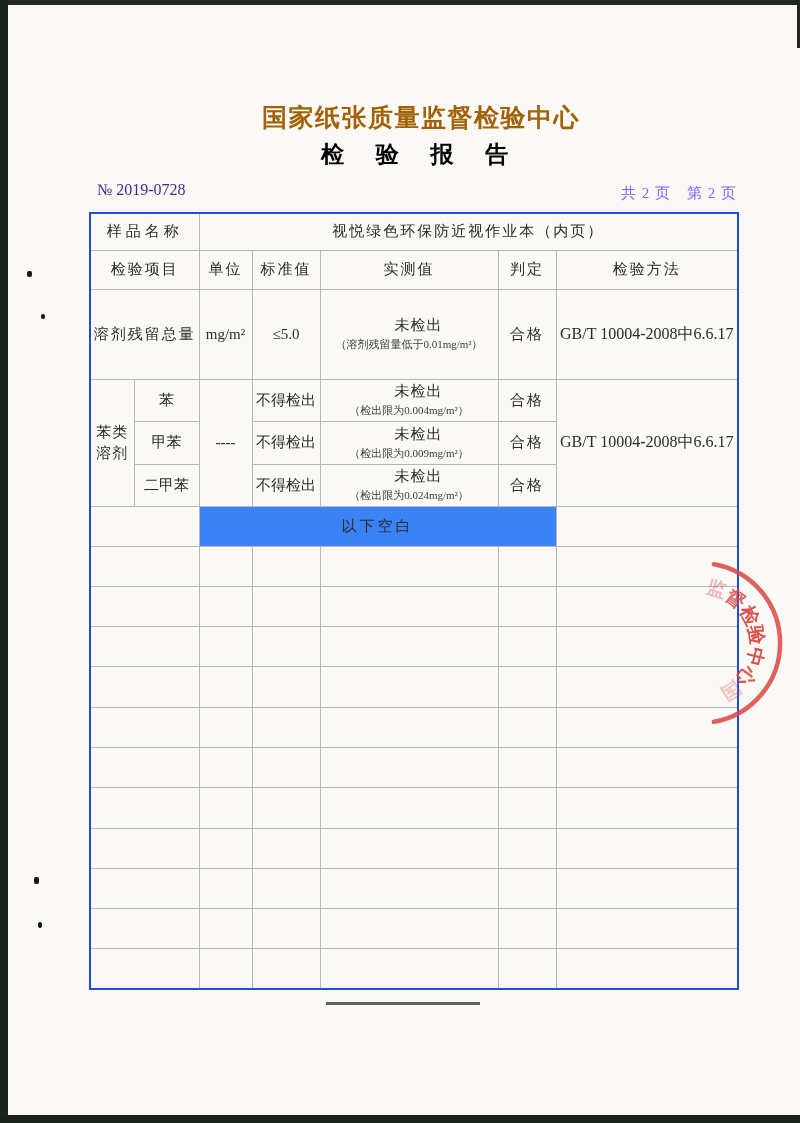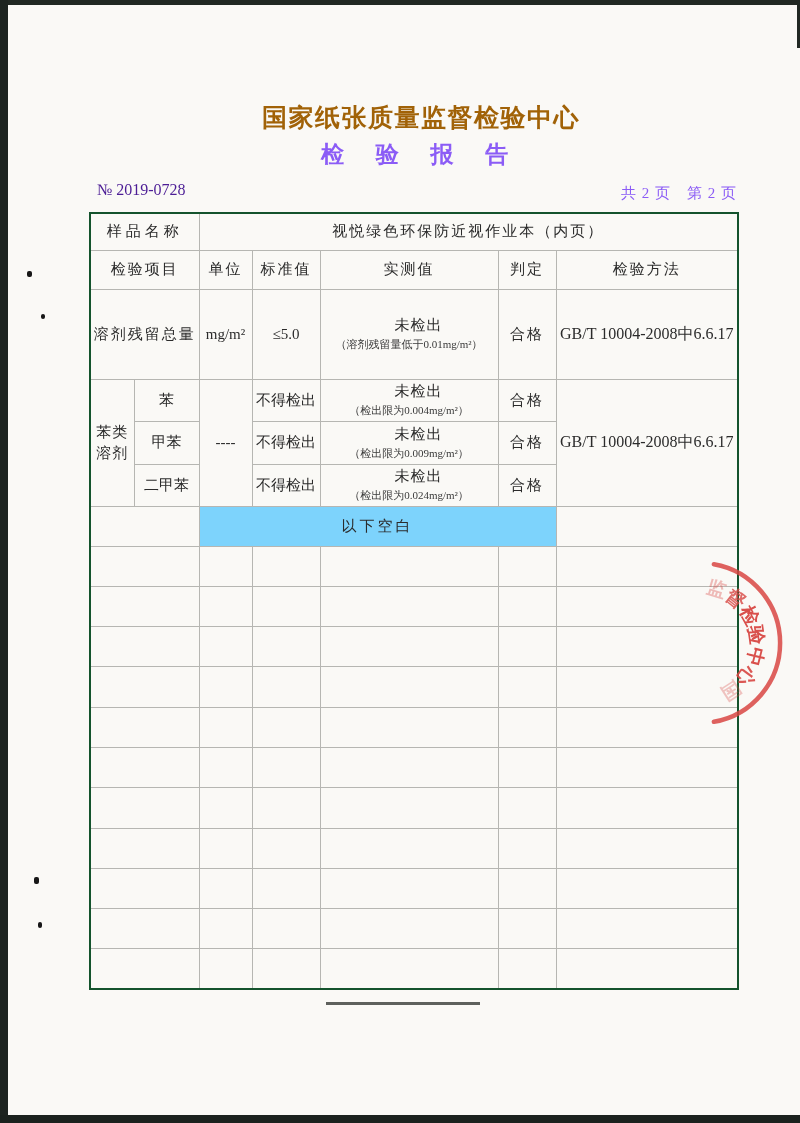--- a/index.html
+++ b/index.html
@@ -16,29 +16,29 @@
   .edge-left{top:0;left:0;bottom:0;width:8px;background:#1d2420;}
   .edge-bottom{bottom:0;left:0;right:0;height:8px;background:#1b221e;}
   .edge-right{top:0;right:0;width:3px;height:48px;}
   
   .doc-title{
     position:absolute;top:101px;left:89px;width:664px;
     text-align:center;font-size:25px;font-weight:bold;letter-spacing:1.5px;color:#a16207;
   }
   .doc-subtitle{
     position:absolute;top:139px;left:89px;width:664px;
-    text-align:center;font-size:23px;font-weight:bold;letter-spacing:13px;color:#8b5cf6;
+    text-align:center;font-size:23px;font-weight:bold;letter-spacing:13px;color:#000000;
   }
   .report-no{position:absolute;left:97px;top:181px;font-size:16px;color:#4c1d95;}
   .page-info{position:absolute;right:63px;top:184px;font-size:15px;color:#8b5cf6;letter-spacing:1px;}
   
   table.report{
     position:absolute;left:89px;top:212px;width:648px;
     border-collapse:collapse;table-layout:fixed;
-    border:2px solid #14532d;
+    border:2px solid #1d4ed8;
     font-size:15px;
   }
   table.report td{
     border:1px solid #b6b6b2;
     text-align:center;vertical-align:middle;
     padding:0 2px;color:#2b2b2b;
     overflow:hidden;
   }
   tr.r-sample{height:37px;}
   tr.r-head{height:39px;}
@@ -46,21 +46,21 @@
   tr.r-b1{height:42px;}
   tr.r-b2{height:43px;}
   tr.r-b3{height:42px;}
   tr.r-blank{height:40px;}
   tr.r-e{height:40.3px;}
   .ls2{letter-spacing:2px;}
   .ls4{letter-spacing:4px;}
   .group-label{letter-spacing:1px;line-height:1.35;}
   .measured-main{font-size:15px;letter-spacing:1px;padding-left:19px;}
   .measured-note{font-size:11px;color:#3a3a3a;margin-top:2px;letter-spacing:0;}
-  .blank-band{background:#7dd3fc;letter-spacing:3px;color:#333;}
+  .blank-band{background:#3b82f6;letter-spacing:3px;color:#333;}
   .method-cell{font-size:16px;}
   
   .sign-line{position:absolute;left:326px;top:1002px;width:154px;height:3px;background:#5e615d;}
   
   svg.stamp{position:absolute;left:0;top:0;width:800px;height:1123px;pointer-events:none;}
   svg.stamp text{font-family:"Liberation Serif","DejaVu Serif",serif;font-weight:bold;}
   
   .dot{position:absolute;background:#171717;border-radius:2px;}
   .dot1{left:27px;top:271px;width:5px;height:6px;}
   .dot2{left:41px;top:314px;width:4px;height:5px;}

